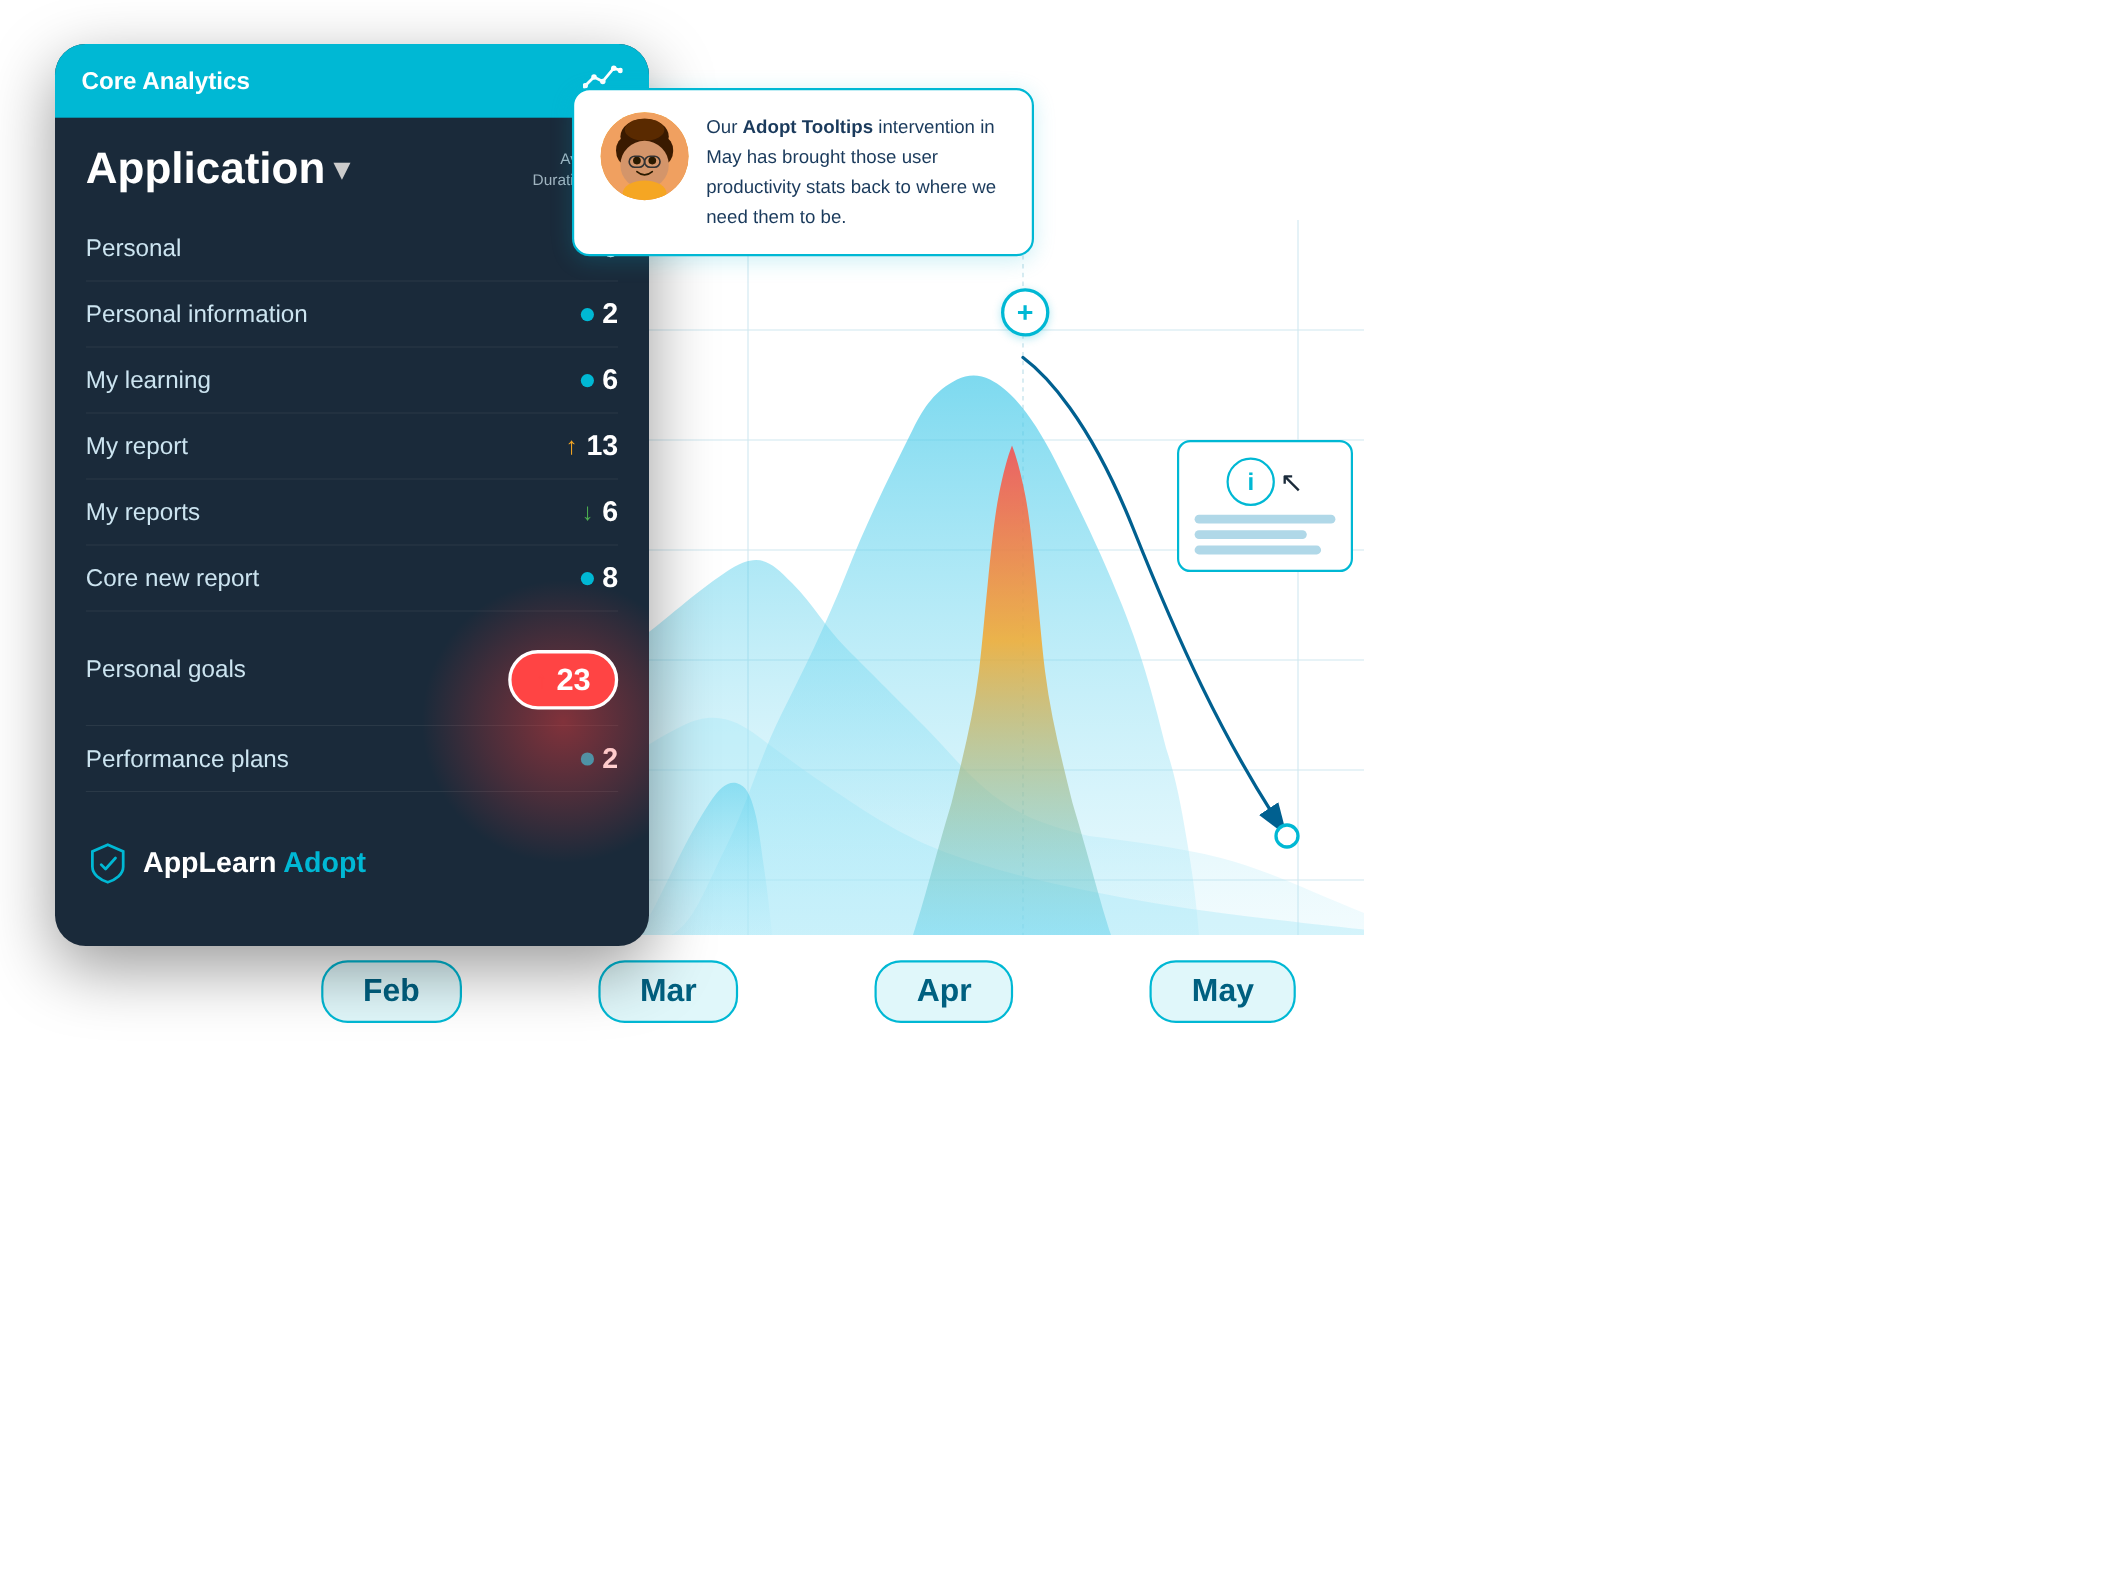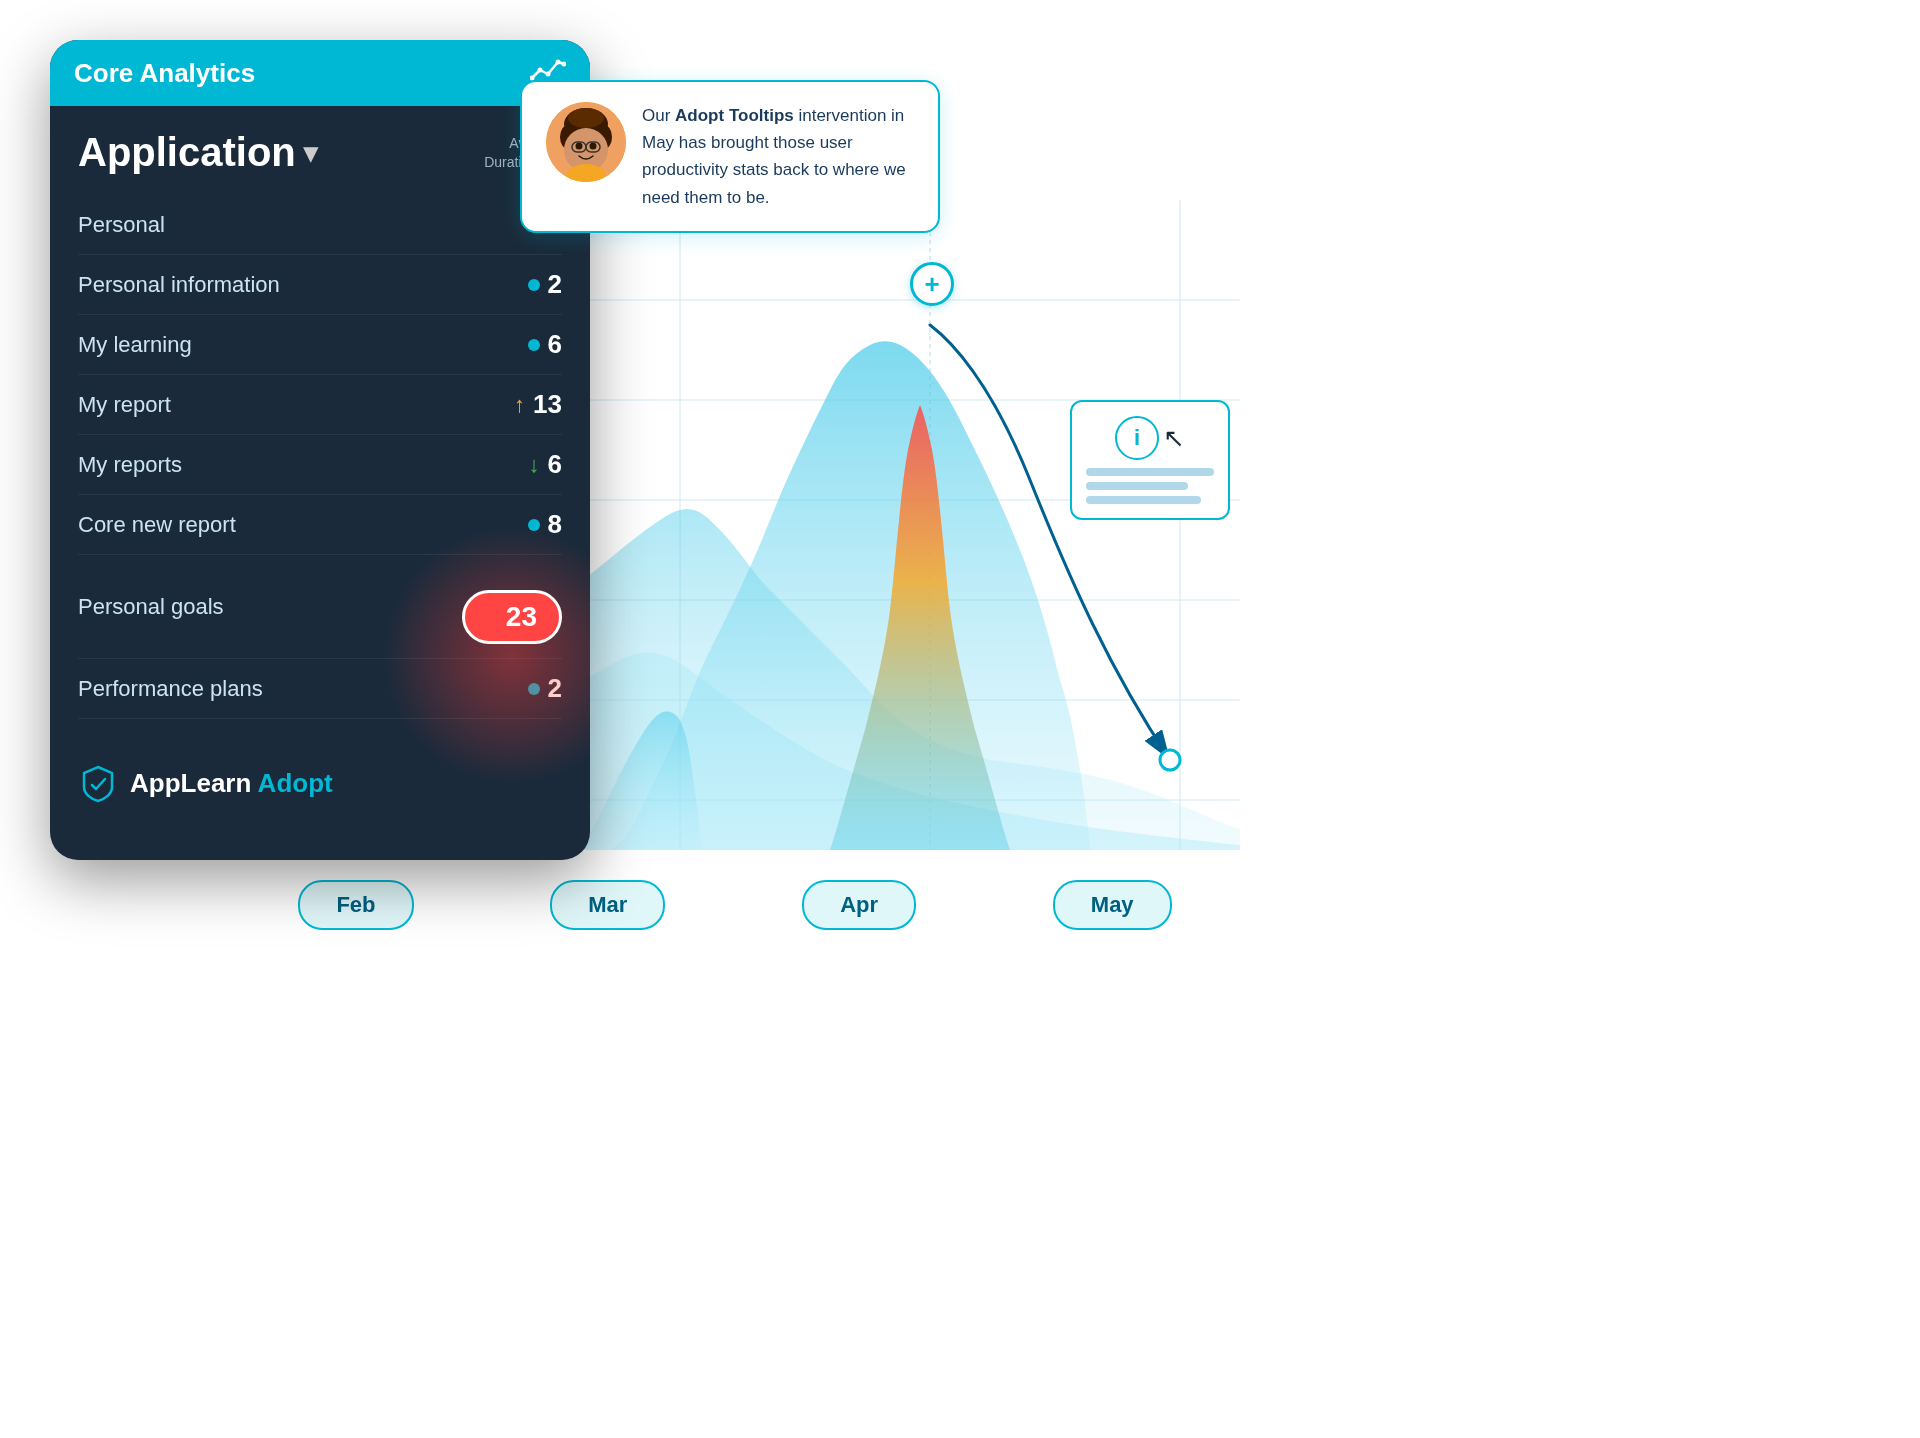--- a/index.html
+++ b/index.html
@@ -29,21 +29,21 @@
     .panel-header {
       background: #00b8d4;
       padding: 16px 24px;
       display: flex;
       align-items: center;
       justify-content: space-between;
     }
 
     .panel-header-title {
       color: #fff;
-      font-size: 26px;
+      font-size: 22px;
       font-weight: 700;
     }
 
     .panel-header-icon {
       color: #fff;
       font-size: 24px;
     }
 
     .panel-body {
       padding: 24px 28px;
@@ -233,21 +233,21 @@
       display: flex;
       justify-content: space-around;
     }
 
     .month-pill {
       background: #e0f7fa;
       border: 2px solid #00b8d4;
       border-radius: 24px;
       padding: 10px 36px;
       color: #006080;
-      font-size: 22px;
+      font-size: 29px;
       font-weight: 600;
     }
 
     
     .chart-plus {
       position: absolute;
       top: 182px;
       left: 680px;
       width: 44px;
       height: 44px;

